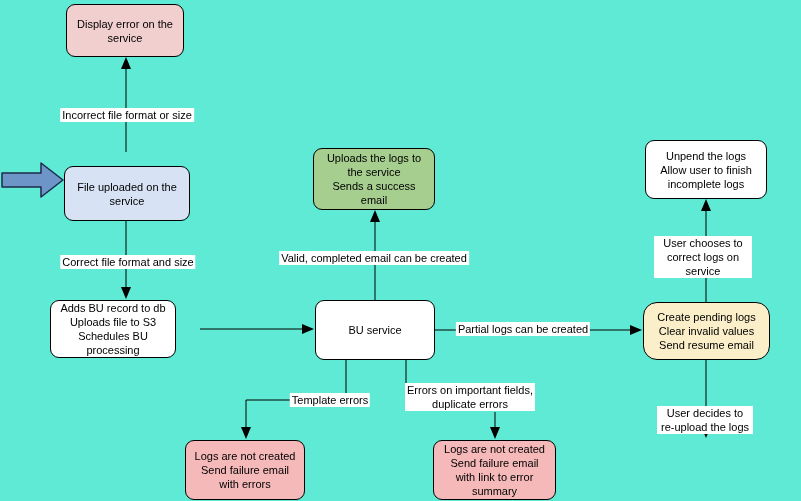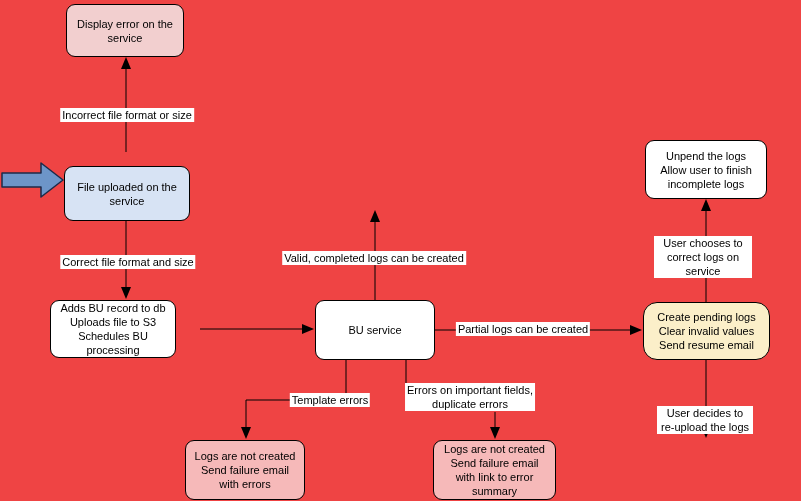--- a/index.html
+++ b/index.html
@@ -1,20 +1,20 @@
 <!DOCTYPE html>
 <html><head>
 <meta charset="utf-8">
 <style>
   html, body { margin: 0; padding: 0; background: #ffffff; }
   .canvas {
     position: relative;
     width: 801px;
     height: 501px;
-    background: #ef4444;
+    background: #5eead4;
     font-family: "Liberation Sans", sans-serif;
     color: #000000;
     overflow: hidden;
   }
   svg.connectors {
     position: absolute;
     left: 0; top: 0;
     width: 801px; height: 501px;
   }
   .node {
@@ -111,20 +111,24 @@
 
   <div class="node fill-blue" style="left:64px;  top:152px; width:126px; height:55px;">File uploaded on the
 service</div>
 
   <div class="node fill-white" style="left:50px;  top:300px; width:126px; height:58px;">Adds BU record to db
 Uploads file to S3
 Schedules BU processing</div>
 
   <div class="node fill-white" style="left:315px; top:300px; width:120px; height:60px;">BU service</div>
 
+  <div class="node fill-green" style="left:313px; top:148px; width:122px; height:62px;">Uploads the logs to
+the service
+Sends a success
+email</div>
 
   <div class="node fill-white" style="left:645px; top:140px; width:122px; height:59px;">Unpend the logs
 Allow user to finish
 incomplete logs</div>
 
   <div class="node fill-yellow" style="left:643px; top:302px; width:127px; height:58px;">Create pending logs
 Clear invalid values
 Send resume email</div>
 
 
@@ -134,21 +138,21 @@
 
   <div class="node fill-pink" style="left:433px; top:440px; width:123px; height:60px;">Logs are not created
 Send failure email
 with link to error
 summary</div>
 
   <div class="edge-label" style="left:127px; top:115px;">Incorrect file format or size</div>
 
   <div class="edge-label" style="left:128px; top:262px;">Correct file format and size</div>
 
-  <div class="edge-label" style="left:374px; top:258px;">Valid, completed logs can be created</div>
+  <div class="edge-label" style="left:374px; top:258px;">Valid, completed email can be created</div>
 
   <div class="edge-label" style="left:523px; top:329px;">Partial logs can be created</div>
 
   <div class="edge-label" style="left:330px; top:400px;">Template errors</div>
 
   <div class="edge-label" style="left:453px; top:397px;margin-left:17px;">Errors on important fields,
 duplicate errors</div>
 
   <div class="edge-label" style="left:703px; top:257px;">User chooses to correct logs on service</div>
 

